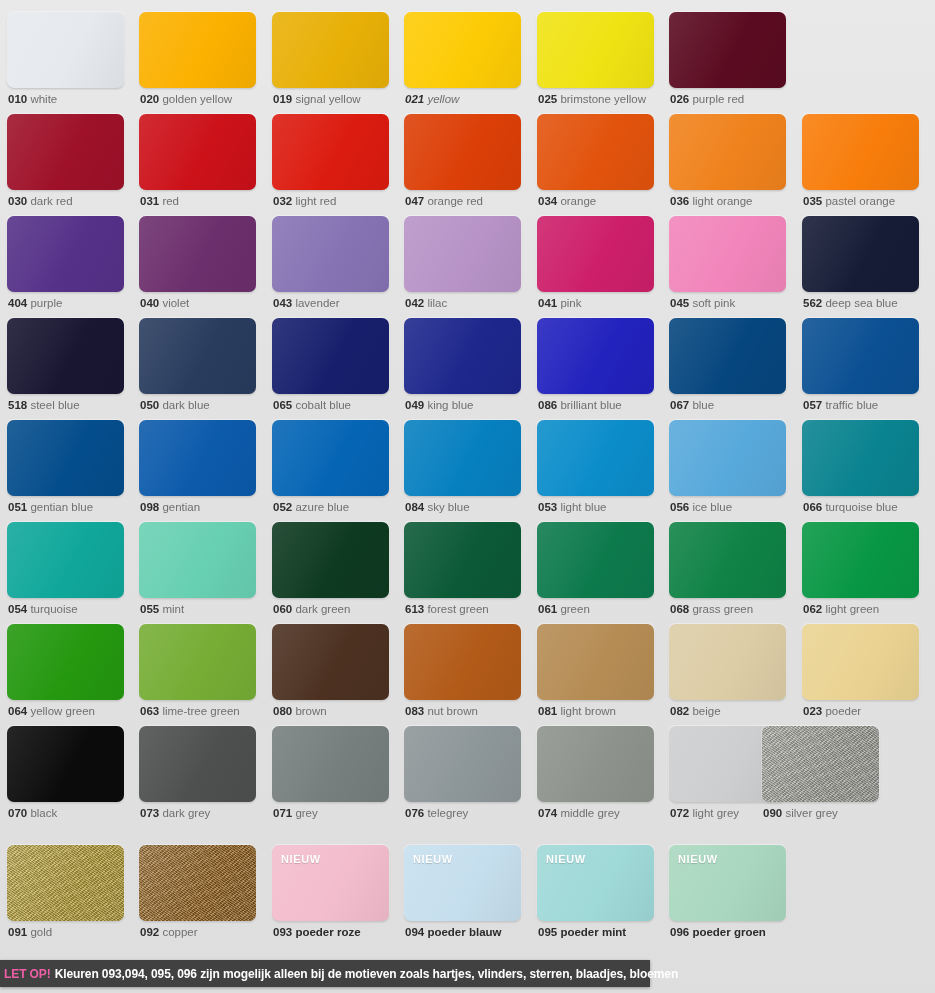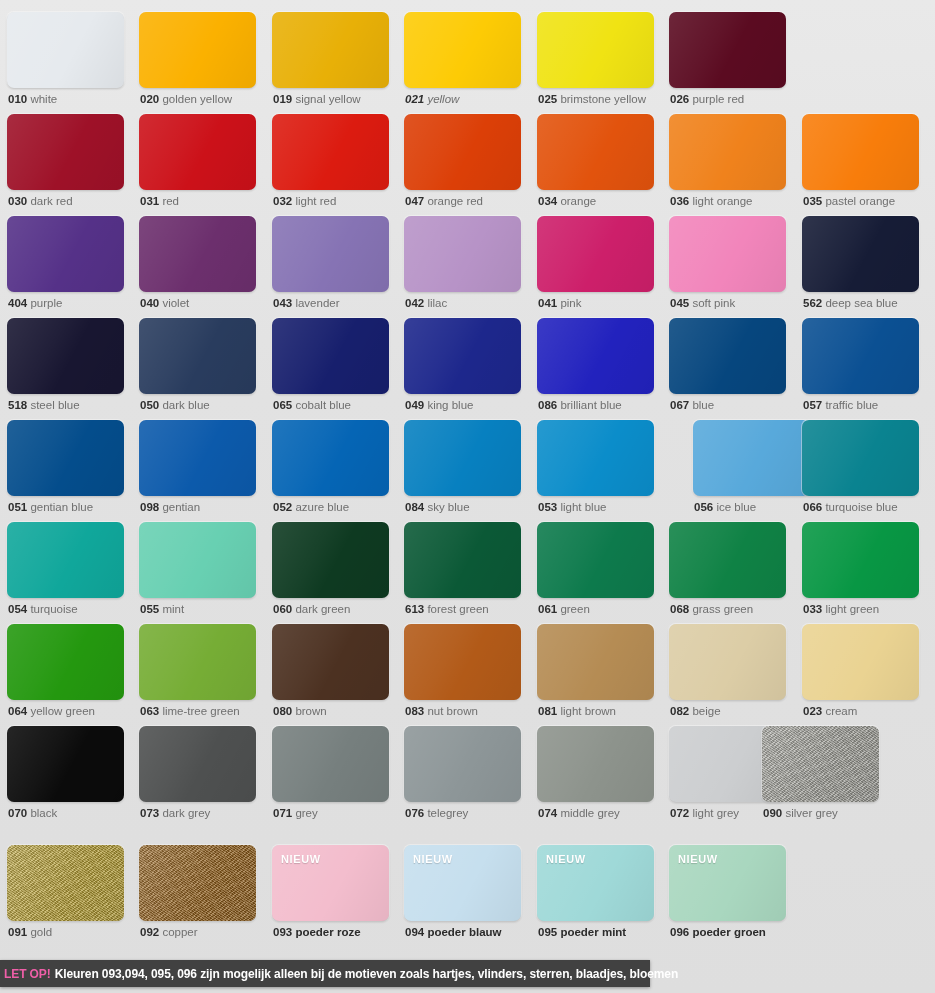--- a/index.html
+++ b/index.html
@@ -328,21 +328,21 @@
             <div class="sheen"></div>
           </div>
           <div class="label"><span class="code">084</span> <span>sky blue</span></div>
         </div>
         <div class="cell" style="left: 537px;">
           <div class="swatch" style="background: rgb(11, 141, 202);">
             <div class="sheen"></div>
           </div>
           <div class="label"><span class="code">053</span> <span>light blue</span></div>
         </div>
-        <div class="cell" style="left: 693px;">
+        <div class="cell" style="left: 669px;">
           <div class="swatch" style="background: rgb(88, 169, 219);">
             <div class="sheen"></div>
           </div>
           <div class="label"><span class="code">056</span> <span>ice blue</span></div>
         </div>
         <div class="cell" style="left: 802px;">
           <div class="swatch" style="background: rgb(10, 131, 144);">
             <div class="sheen"></div>
           </div>
           <div class="label"><span class="code">066</span> <span>turquoise blue</span></div>
@@ -382,21 +382,21 @@
         <div class="cell" style="left: 669px;">
           <div class="swatch" style="background: rgb(15, 130, 69);">
             <div class="sheen"></div>
           </div>
           <div class="label"><span class="code">068</span> <span>grass green</span></div>
         </div>
         <div class="cell" style="left: 802px;">
           <div class="swatch" style="background: rgb(8, 151, 68);">
             <div class="sheen"></div>
           </div>
-          <div class="label"><span class="code">033</span> <span>light green</span></div>
+          <div class="label"><span class="code">062</span> <span>light green</span></div>
         </div>
       </div>
       <div class="row" style="position: absolute; left: 0px; top: 624px; width: 935px;">
         <div class="cell" style="left: 7px;">
           <div class="swatch" style="background: rgb(36, 152, 15);">
             <div class="sheen"></div>
           </div>
           <div class="label"><span class="code">064</span> <span>yellow green</span></div>
         </div>
         <div class="cell" style="left: 139px;">
@@ -426,21 +426,21 @@
         <div class="cell" style="left: 669px;">
           <div class="swatch" style="background: rgb(220, 205, 166);">
             <div class="sheen"></div>
           </div>
           <div class="label"><span class="code">082</span> <span>beige</span></div>
         </div>
         <div class="cell" style="left: 802px;">
           <div class="swatch" style="background: rgb(234, 211, 146);">
             <div class="sheen"></div>
           </div>
-          <div class="label"><span class="code">023</span> <span>cream</span></div>
+          <div class="label"><span class="code">023</span> <span>poeder</span></div>
         </div>
       </div>
       <div class="row" style="position: absolute; left: 0px; top: 726px; width: 759px;">
         <div class="cell" style="left: 7px;">
           <div class="swatch" style="background: rgb(11, 11, 11);">
             <div class="sheen"></div>
           </div>
           <div class="label"><span class="code">070</span> <span>black</span></div>
         </div>
         <div class="cell" style="left: 139px;">

